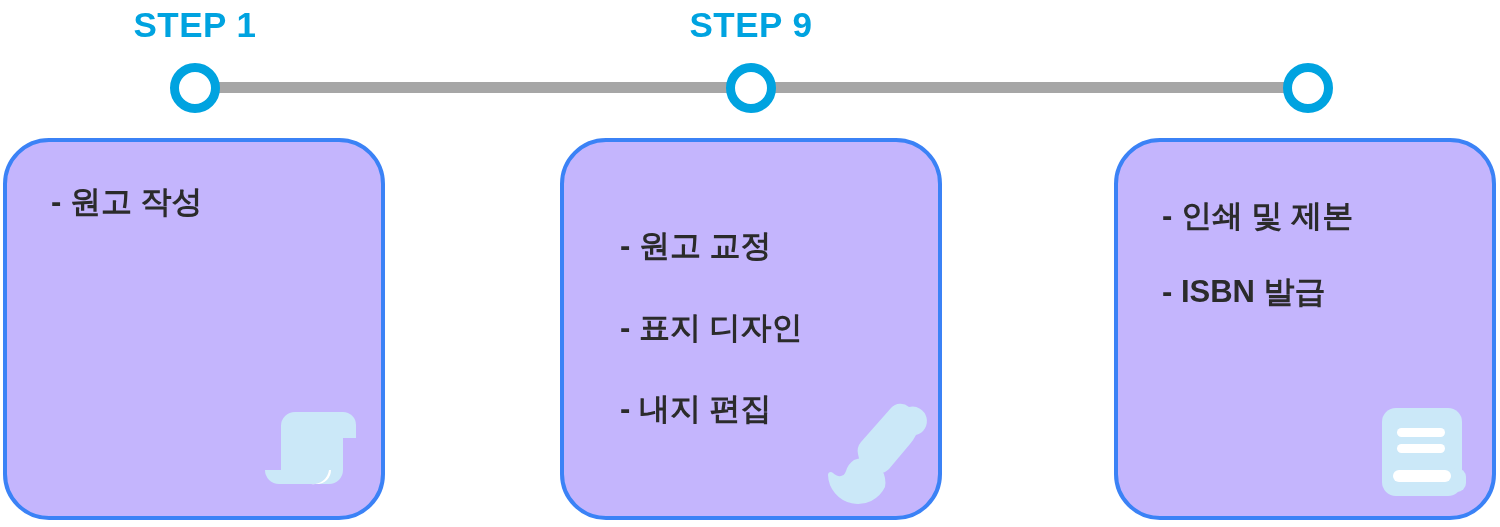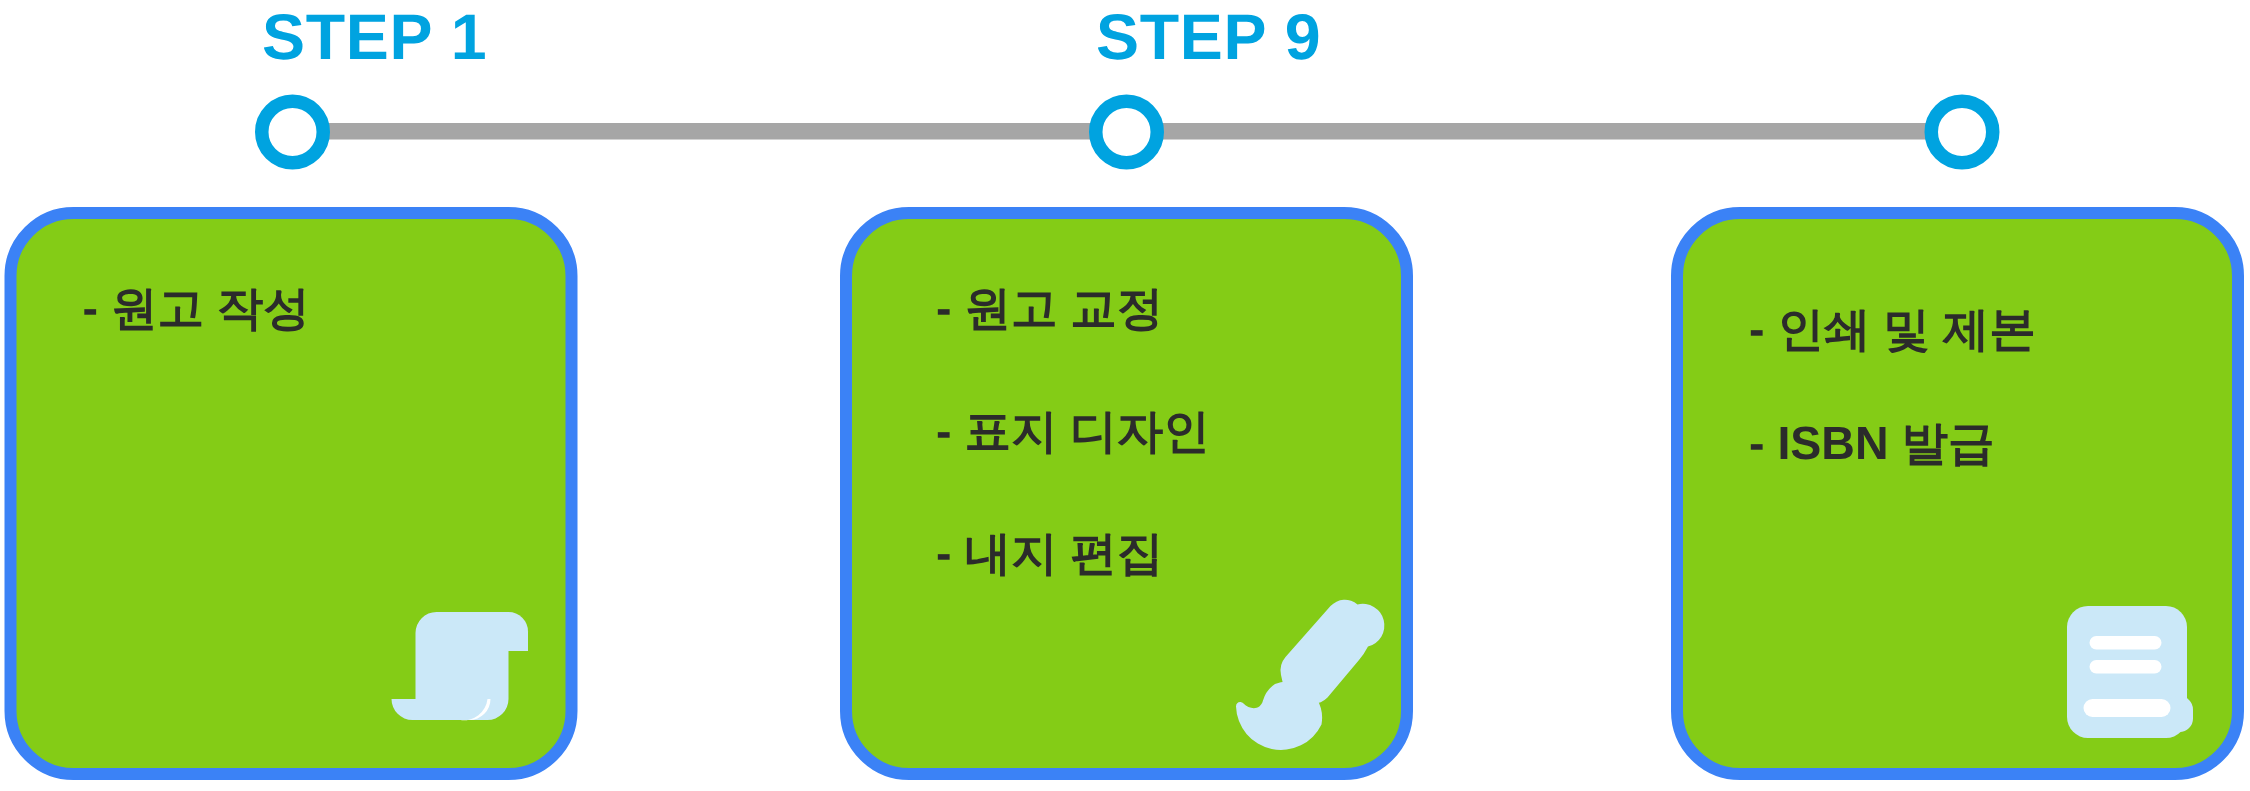--- a/index.html
+++ b/index.html
@@ -51,58 +51,58 @@
     background: #ffffff;
   }
   .node-1 { left: 170px; }
   .node-2 { left: 726px; }
   .node-3 { left: 1283px; }
 
   .step-label {
     position: absolute;
     top: 4px;
     width: 260px;
-    text-align: right;
+    text-align: center;
     color: #00a3e0;
-    font-size: 43px;
+    font-size: 35px;
     font-weight: bold;
     letter-spacing: 0.5px;
     line-height: 42px;
     white-space: nowrap;
   }
   .label-1 { left: 65px; }
   .label-2 { left: 621px; }
   .label-3 { left: 1178px; }
 
   
   .card {
     position: absolute;
     top: 138px;
     width: 382px;
     height: 382px;
     box-sizing: border-box;
-    border: 8px solid #3b82f6;
+    border: 4px solid #3b82f6;
     border-radius: 46px;
-    background: #84cc16;
+    background: #c4b5fd;
     overflow: hidden;
   }
   .card-1 { left: 3px; }
   .card-2 { left: 560px; }
   .card-3 { left: 1114px; }
 
   .card-list {
     position: absolute;
     left: 44px;
     right: 18px;
     top: 44px;
     margin: 0;
     padding: 0;
     list-style: none;
   }
-  .card-2 .card-list { left: 56px; }
+  .card-2 .card-list { left: 56px; margin-top: 44px; }
   .card-3 .card-list { left: 44px; top: 58px; }
 
   .card-list li {
     color: #2b2b2b;
     font-size: 31px;
     font-weight: bold;
     line-height: 1.05;
     margin-bottom: 49px;
     white-space: nowrap;
   }

